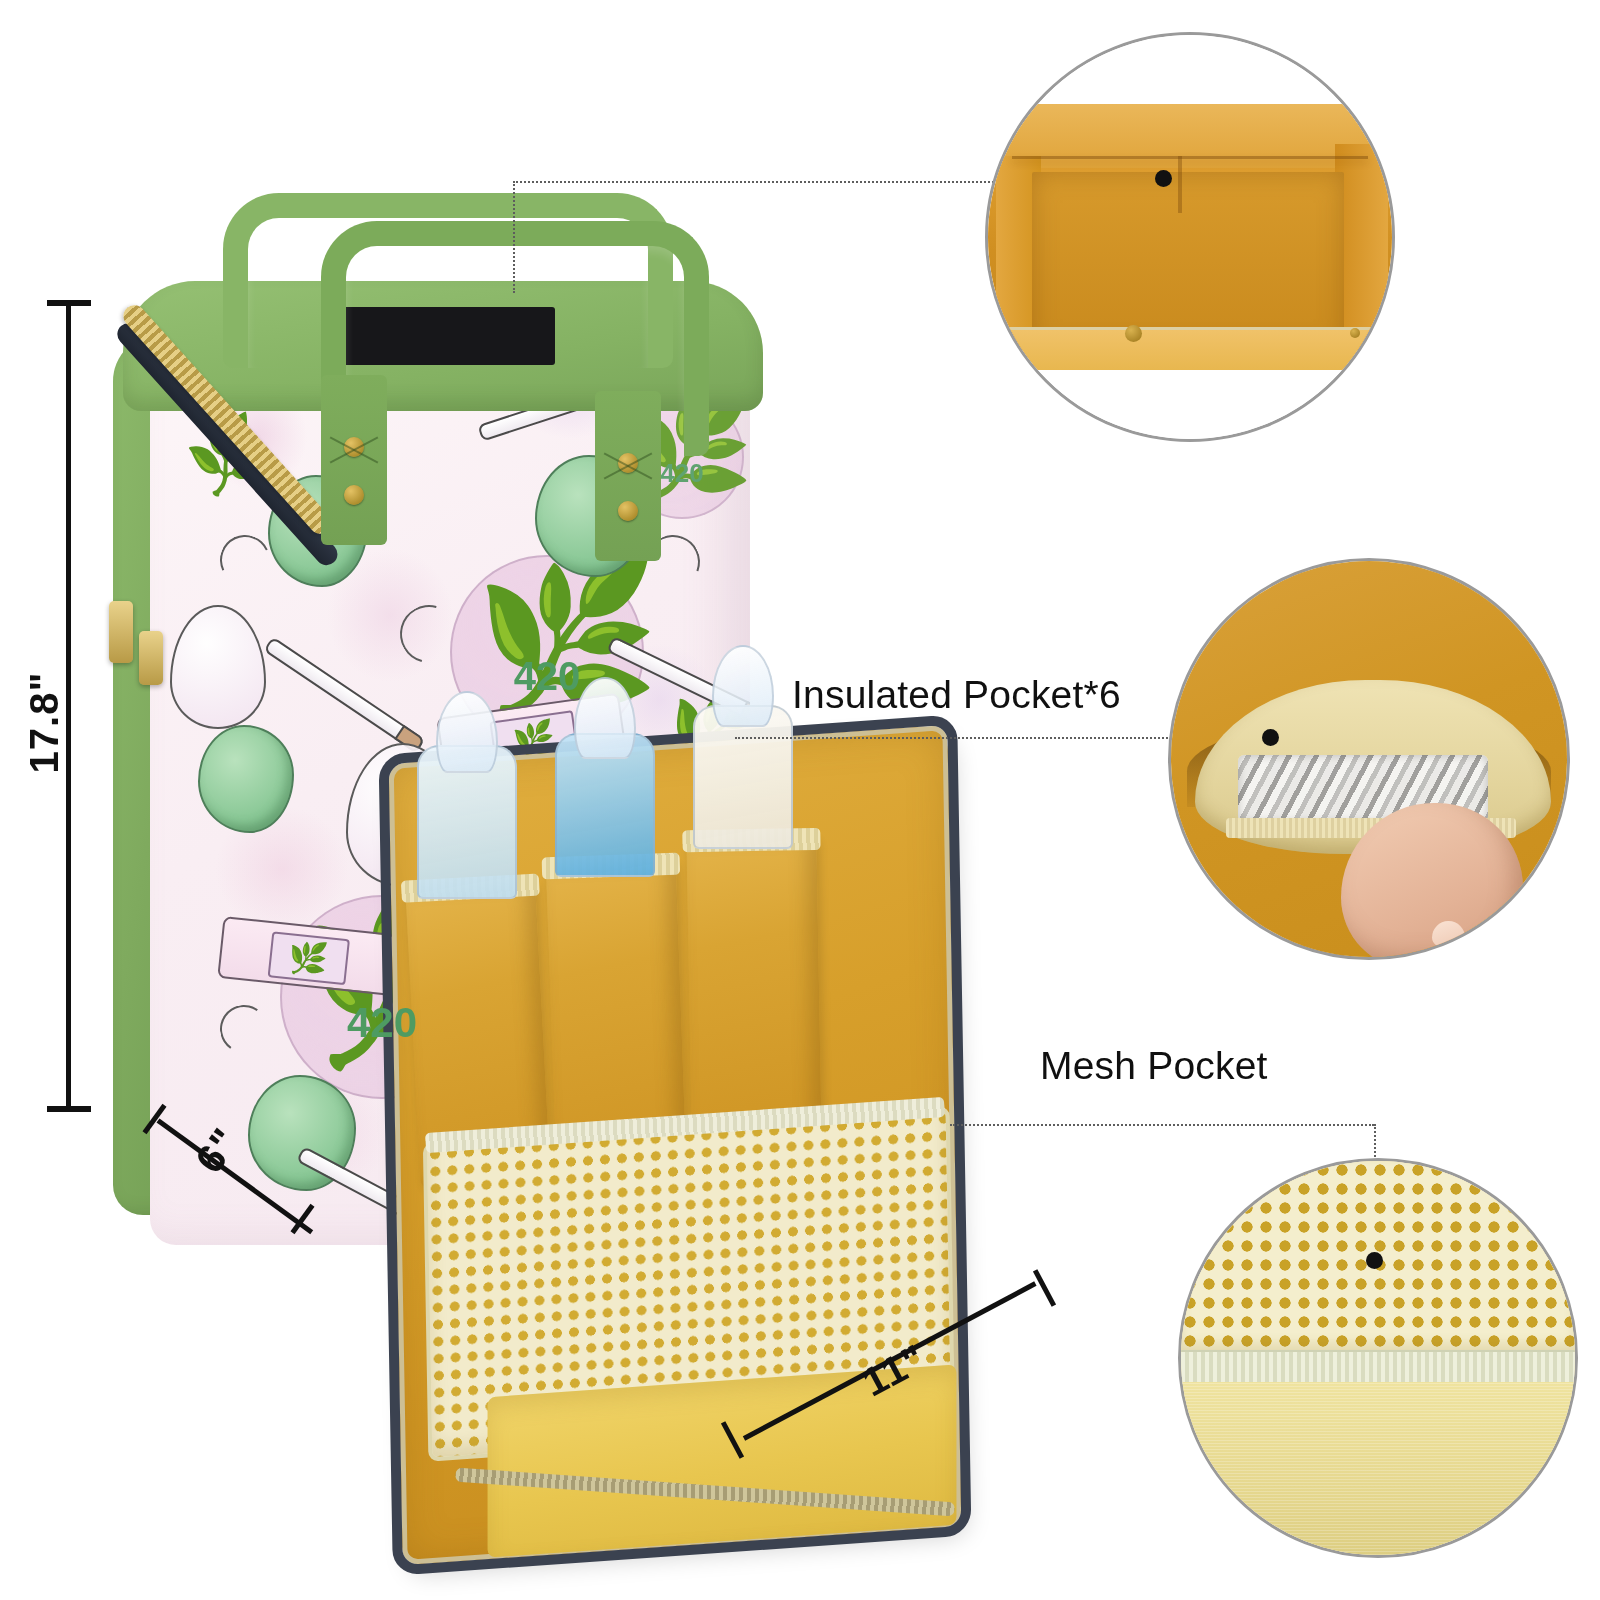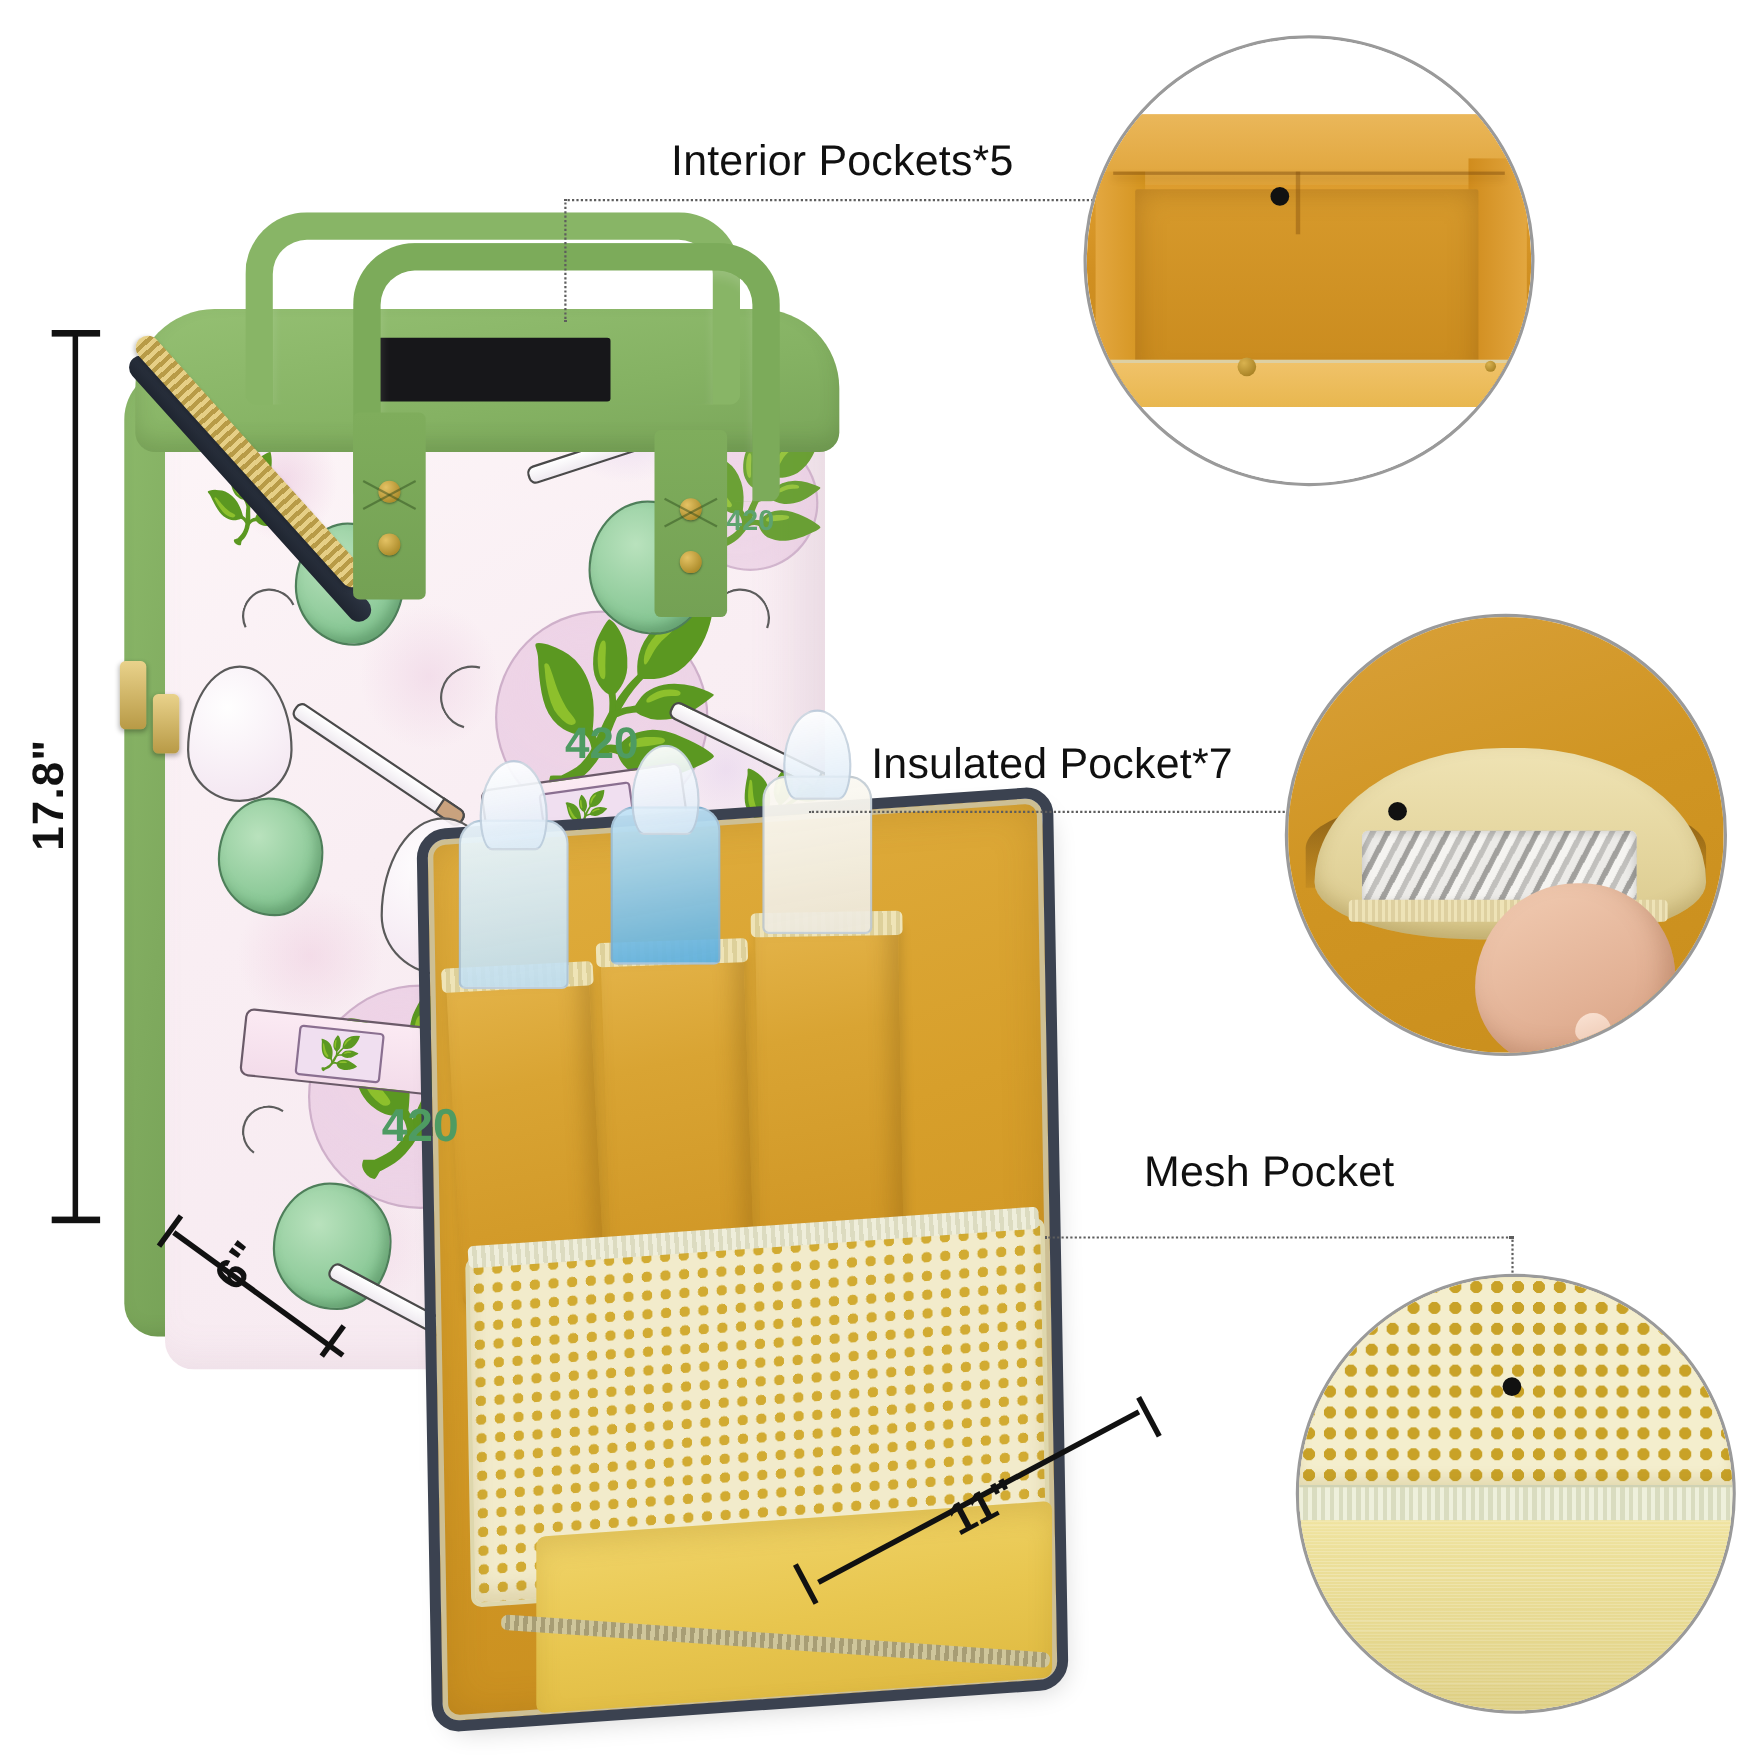--- a/index.html
+++ b/index.html
@@ -531,40 +531,39 @@
     <div class="dim-text" style="left:196px;top:1128px;transform:rotate(-54deg);transform-origin:center;">6"</div>
   </div>
 
   <div>
     <div class="dim-line" style="left:744px;top:1436px;width:330px;height:5px;transform:rotate(-28deg);transform-origin:left center;"></div>
     <div class="dim-line" style="left:730px;top:1420px;width:5px;height:40px;transform:rotate(-28deg);"></div>
     <div class="dim-line" style="left:1042px;top:1268px;width:5px;height:40px;transform:rotate(-28deg);"></div>
     <div class="dim-text" style="left:862px;top:1348px;transform:rotate(-28deg);transform-origin:center;">11"</div>
   </div>
 
-  <div class="callout-label" style="left:610px;top:125px;">Interior Pockets*5</div>
   <div class="leader-v" style="left:513px;top:181px;height:112px;"></div>
   <div class="leader-h" style="left:513px;top:181px;width:660px;"></div>
 
   <div class="detail-circle" style="left:985px;top:32px;width:404px;height:404px;">
     <div class="c1-bg"></div>
     <div class="c1-liner"></div>
     <div class="c1-topband"></div>
     <div class="c1-sideL"></div>
     <div class="c1-sideR"></div>
     <div class="c1-inner"></div>
     <div class="c1-div"></div>
     <div class="c1-seam"></div>
     <div class="c1-bottom"></div>
     <div class="c1-snap"></div>
     <div class="c1-snap2"></div>
   </div>
   <div class="dot-marker" style="left:1155px;top:170px;"></div>
 
-  <div class="callout-label" style="left:792px;top:673px;">Insulated Pocket*7</div>
+  <div class="callout-label" style="left:792px;top:673px;">Insulated Pocket*6</div>
   <div class="leader-h" style="left:735px;top:737px;width:600px;"></div>
 
   <div class="detail-circle" style="left:1168px;top:558px;width:396px;height:396px;">
     <div class="c2-bg"></div>
     <div class="c2-shadow"></div>
     <div class="c2-band"></div>
     <div class="c2-foil"></div>
     <div class="c2-elastic"></div>
     <div class="c2-hand">
       <div class="c2-nail"></div>

